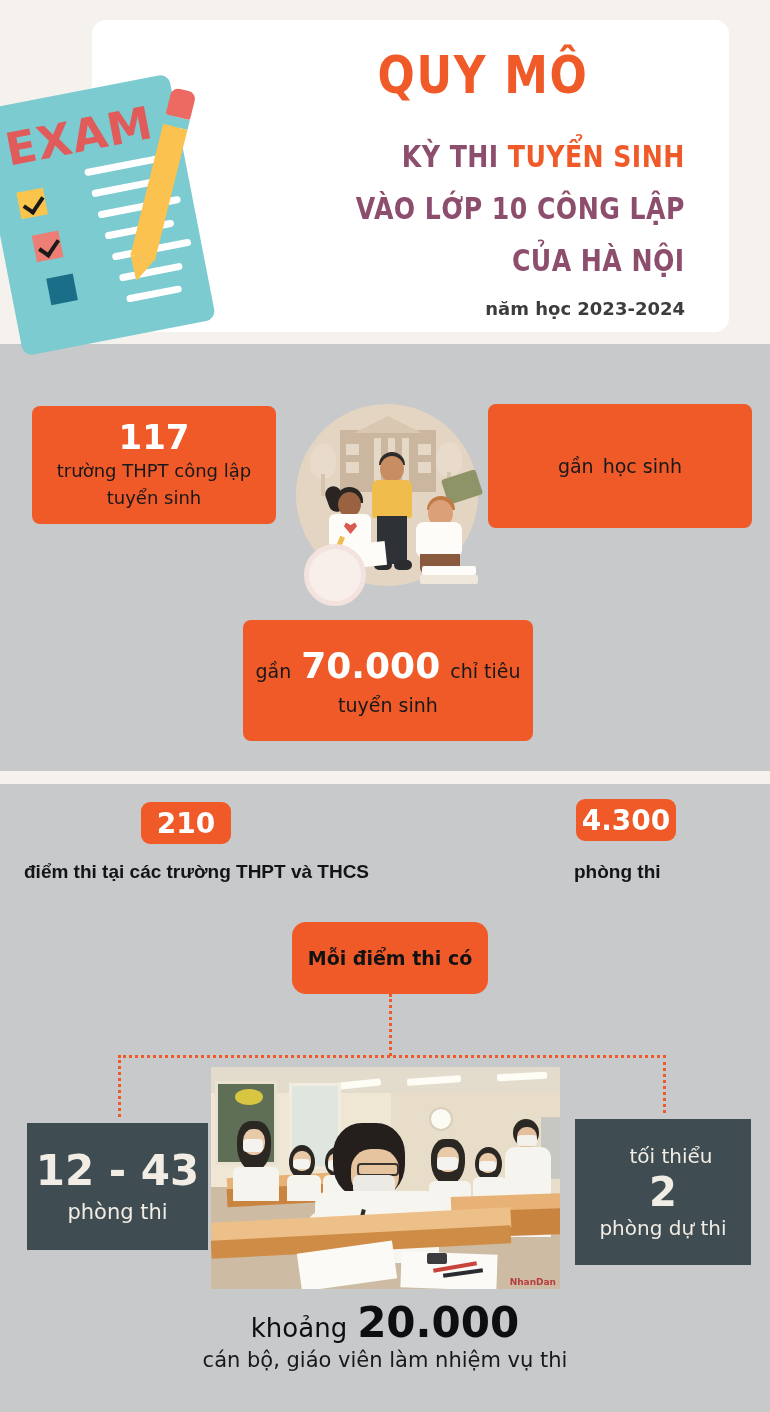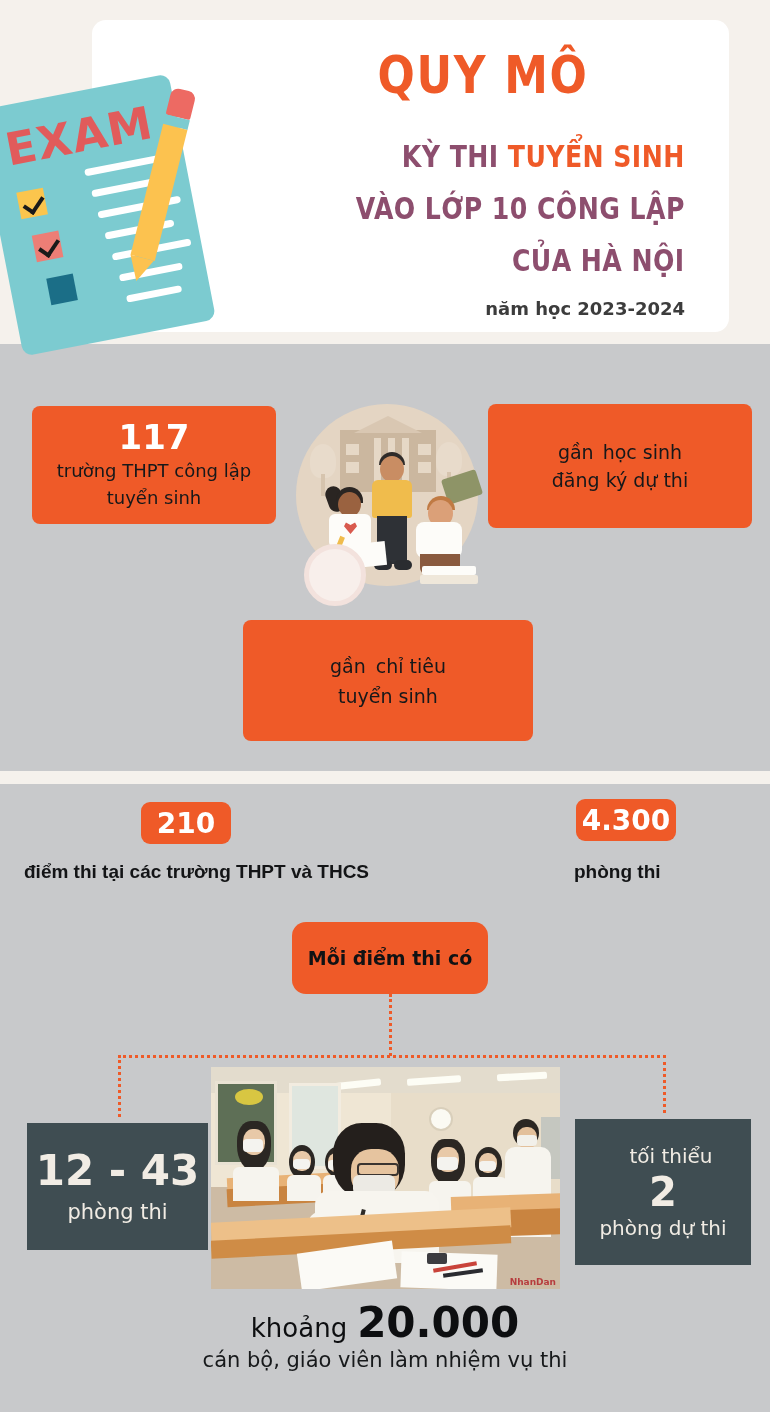--- a/index.html
+++ b/index.html
@@ -322,21 +322,20 @@
     </div>
   </div>
 
   <div class="card" id="card-105">
     <div class="shadow"></div>
     <div class="card-inner">
       <div class="row1">
         <span class="sm-txt pre">gần</span>
         <span class="sm-txt suf">học sinh</span>
       </div>
-      <div class="sm-txt s2">đăng ký dự thi</div>
     </div>
   </div>
 
   <div class="students">
     <div class="st-circle"></div>
     <div class="st-bld"></div>
     <div class="st-roof"></div>
     <div class="st-col" style="left:78px;"></div>
     <div class="st-col" style="left:92px;"></div>
     <div class="st-col" style="left:106px;"></div>
@@ -369,20 +368,21 @@
     <div class="r-books"></div>
     <div class="r-books2"></div>
     <div class="plate"></div>
   </div>
 
   <div class="card" id="card-70">
     <div class="shadow"></div>
     <div class="card-inner">
       <div class="row1">
         <span class="sm-txt pre">gần</span>
+        <span class="big-num n">70.000</span>
         <span class="sm-txt suf">chỉ tiêu</span>
       </div>
       <div class="sm-txt s2">tuyển sinh</div>
     </div>
   </div>
 
   <div class="badge" id="badge-210">
     <div class="bshadow"></div>
     <span>210</span>
   </div>

